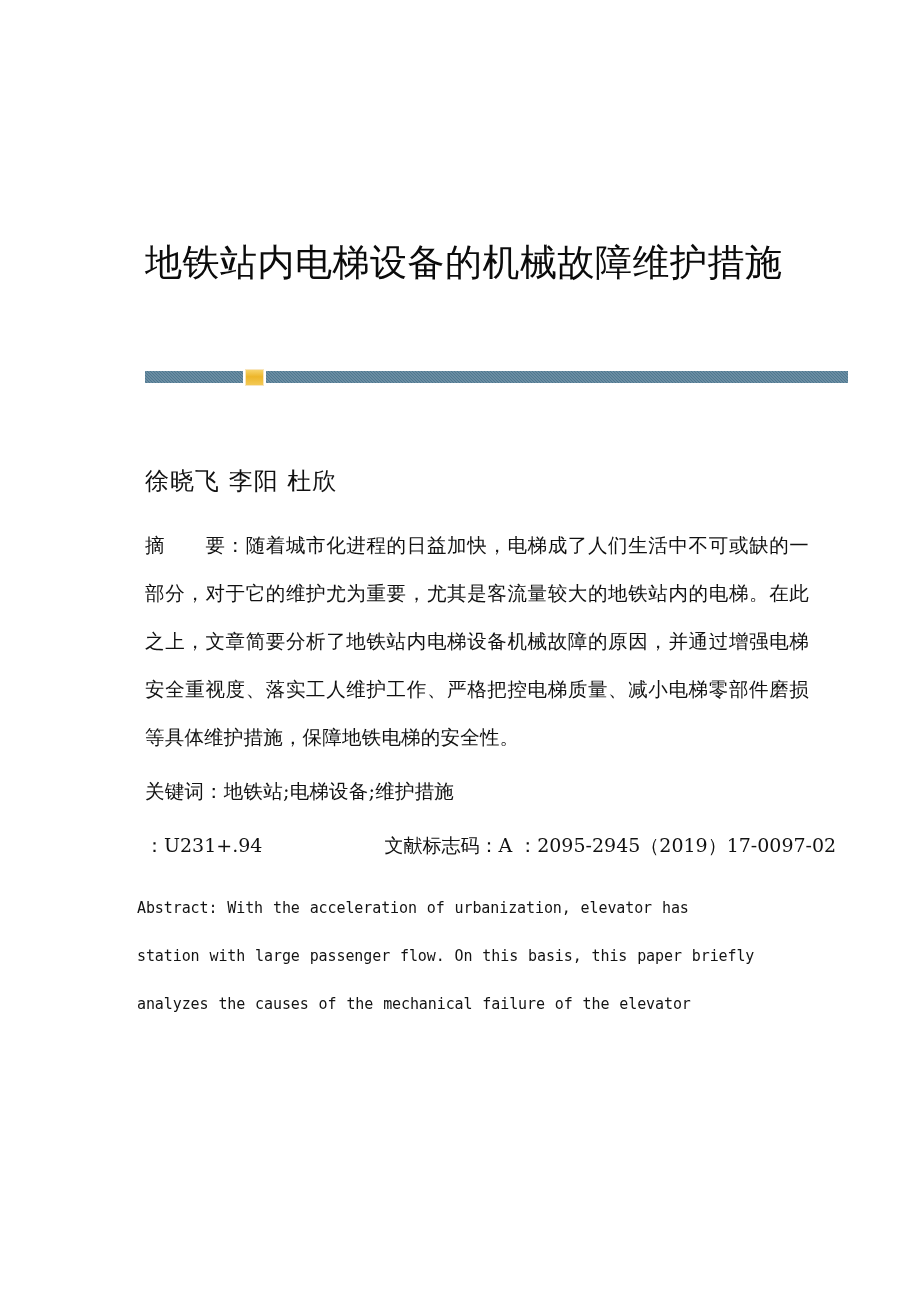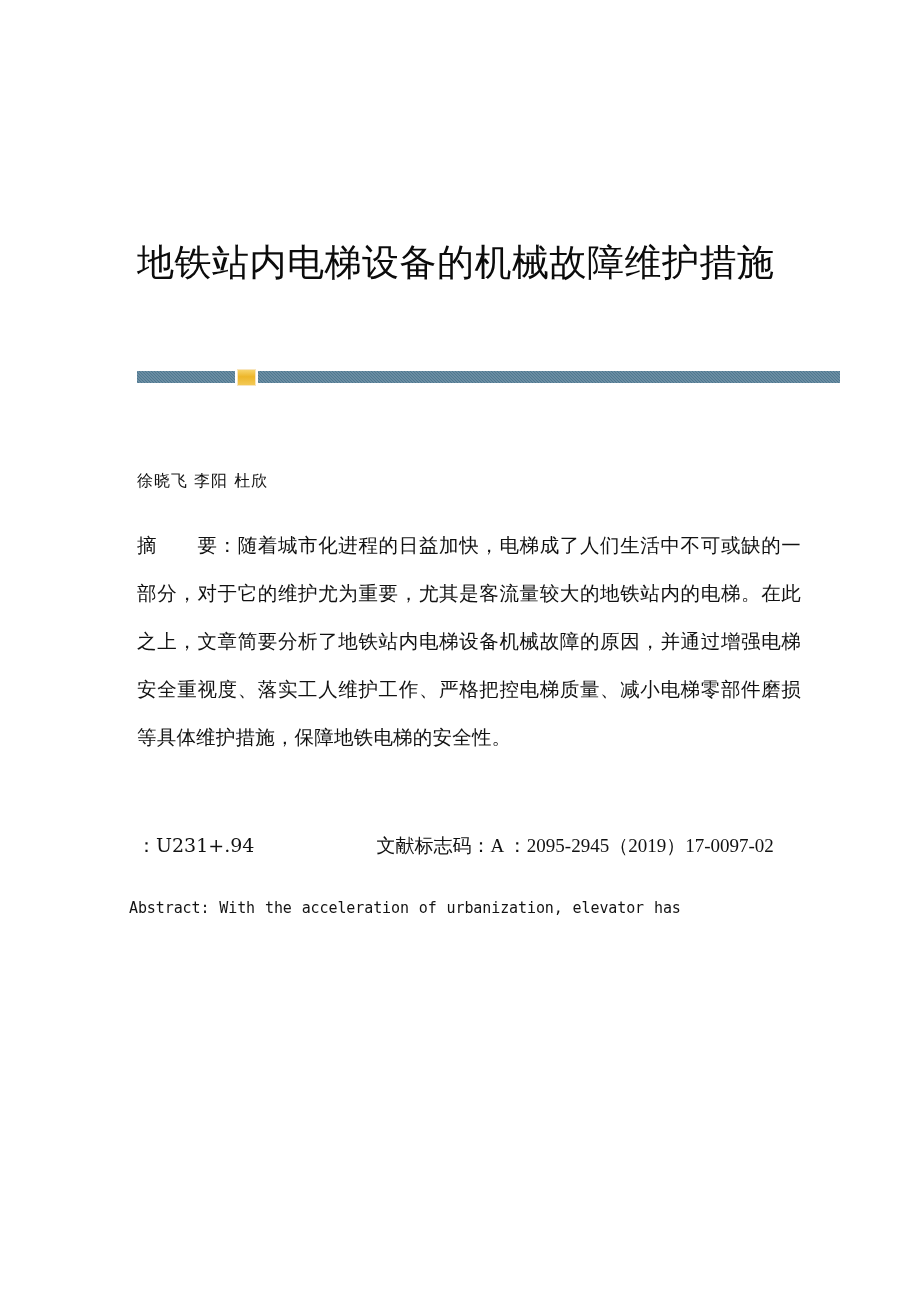--- a/index.html
+++ b/index.html
@@ -15,20 +15,21 @@
     overflow: hidden;
     font-family: "DejaVu Serif", "Liberation Serif", serif;
     color: #111111;
     -webkit-font-smoothing: none;
   }
 
   .page {
     position: absolute;
     inset: 0;
     background: #ffffff;
+    margin-left: 8px;
   }
 
   
   .doc-title {
     position: absolute;
     left: 137px;
     top: 214px;
     width: 710px;
     font-family: "DejaVu Serif", "Liberation Serif", serif;
     font-size: 37px;
@@ -75,21 +76,21 @@
     background-image:
       linear-gradient(45deg, rgba(255,255,255,0.16) 25%, transparent 25%, transparent 50%, rgba(255,255,255,0.16) 50%, rgba(255,255,255,0.16) 75%, transparent 75%);
     background-size: 3px 3px;
   }
 
   
   .authors {
     position: absolute;
     left: 137px;
     top: 466px;
-    font-size: 16px;
+    font-size: 24px;
     line-height: 30px;
     letter-spacing: 1px;
     white-space: nowrap;
   }
 
   .cn-block {
     position: absolute;
     left: 137px;
     width: 664px;
     font-size: 19.5px;
@@ -105,21 +106,21 @@
     position: absolute;
     left: 137px;
     top: 828px;
     width: 680px;
     font-size: 19px;
     line-height: 34px;
     white-space: nowrap;
   }
   .meta-line .meta-class { display: inline-block; }
   .meta-line .meta-spacer { display: inline-block; width: 122px; }
-  .meta-line .meta-code { display: inline-block; font-family: Liberation Serif, serif; }
+  .meta-line .meta-code { display: inline-block; }
 
   .en-block {
     position: absolute;
     left: 129px;
     top: 884px;
     width: 668px;
     font-family: "DejaVu Sans Mono", "Liberation Mono", monospace;
     font-size: 15px;
     line-height: 48px;
     color: #131313;
@@ -138,22 +139,25 @@
   <div class="divider">
     <span class="bar-left"></span>
     <span class="accent"></span>
     <span class="bar-right"></span>
   </div>
 
   <div class="authors">徐晓飞 李阳 杜欣</div>
 
   <div class="cn-block abstract">摘　　要：随着城市化进程的日益加快，电梯成了人们生活中不可或缺的一部分，对于它的维护尤为重要，尤其是客流量较大的地铁站内的电梯。在此之上，文章简要分析了地铁站内电梯设备机械故障的原因，并通过增强电梯安全重视度、落实工人维护工作、严格把控电梯质量、减小电梯零部件磨损等具体维护措施，保障地铁电梯的安全性。</div>
 
+  <div class="cn-block keywords">关键词：地铁站;电梯设备;维护措施</div>
 
   <div class="meta-line">
     <span class="meta-class">：U231+.94</span><span class="meta-spacer"></span><span class="meta-code">文献标志码：A ：2095-2945（2019）17-0097-02</span>
   </div>
 
   <div class="en-block">
     <div class="en-line">Abstract: With the acceleration of urbanization,  elevator has</div>
+    <div class="en-line">station with large passenger flow. On this basis,  this paper briefly</div>
+    <div class="en-line">analyzes the causes of the mechanical failure of the elevator</div>
   </div>
 
 </div>
 
 </body></html>

